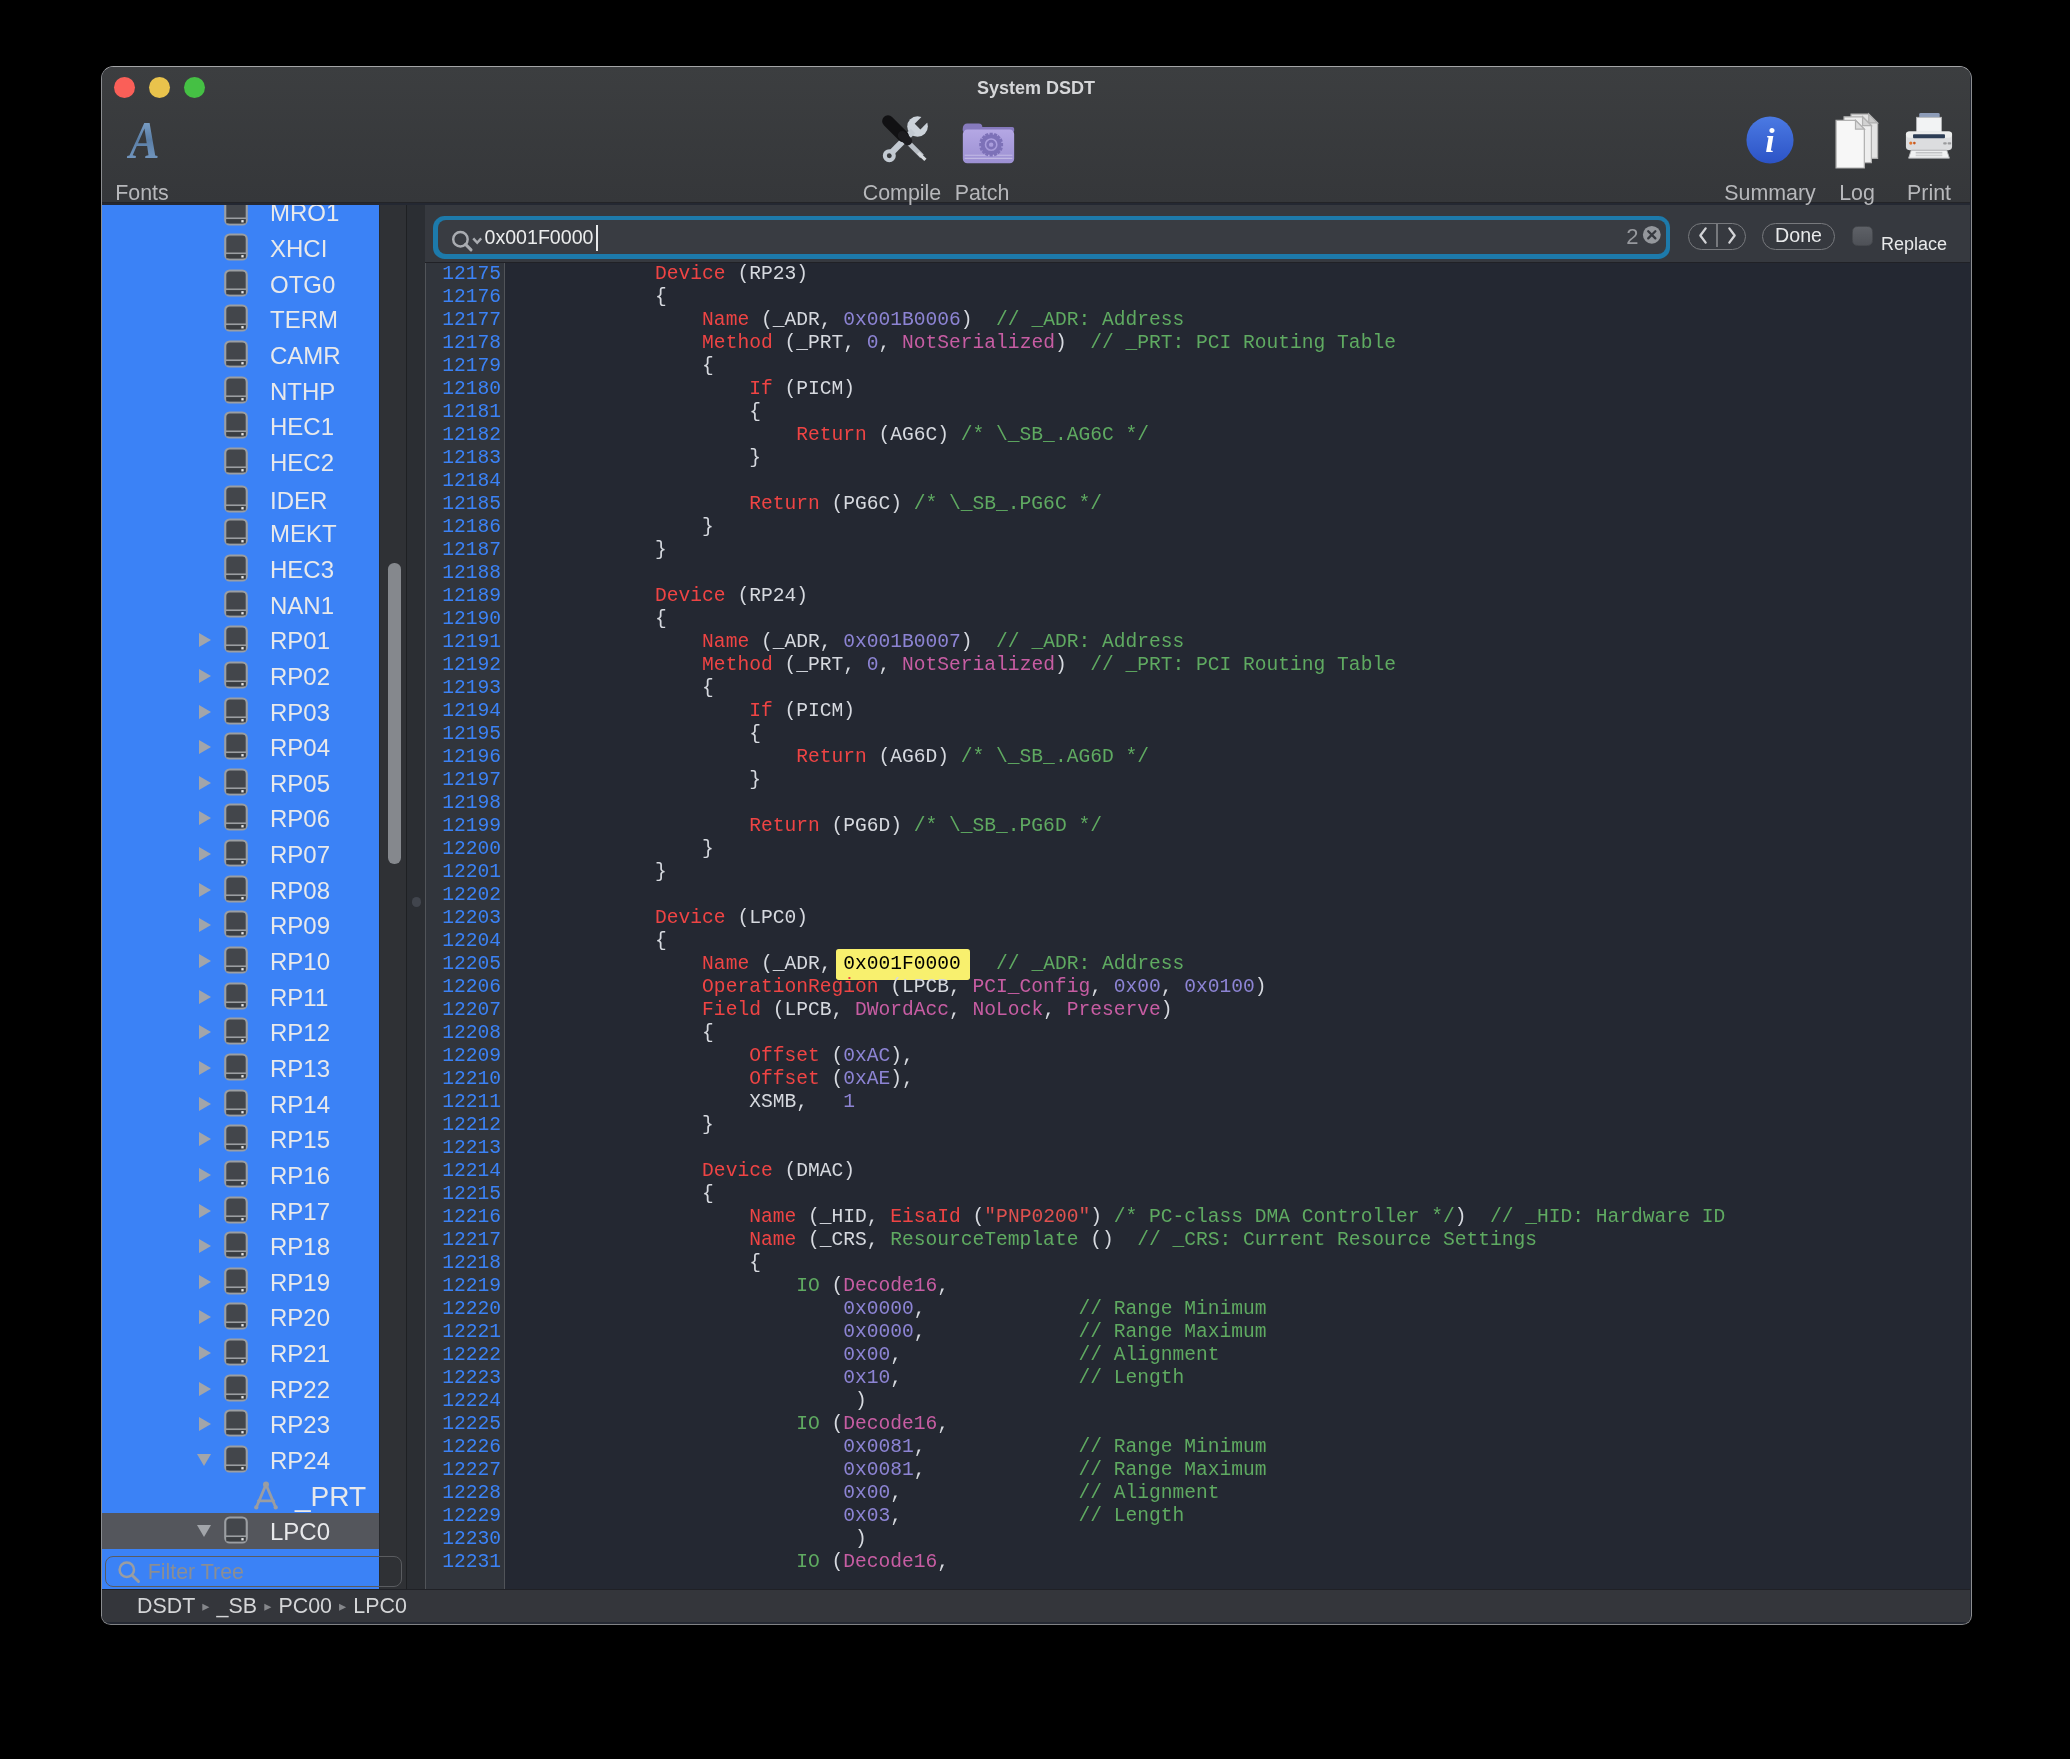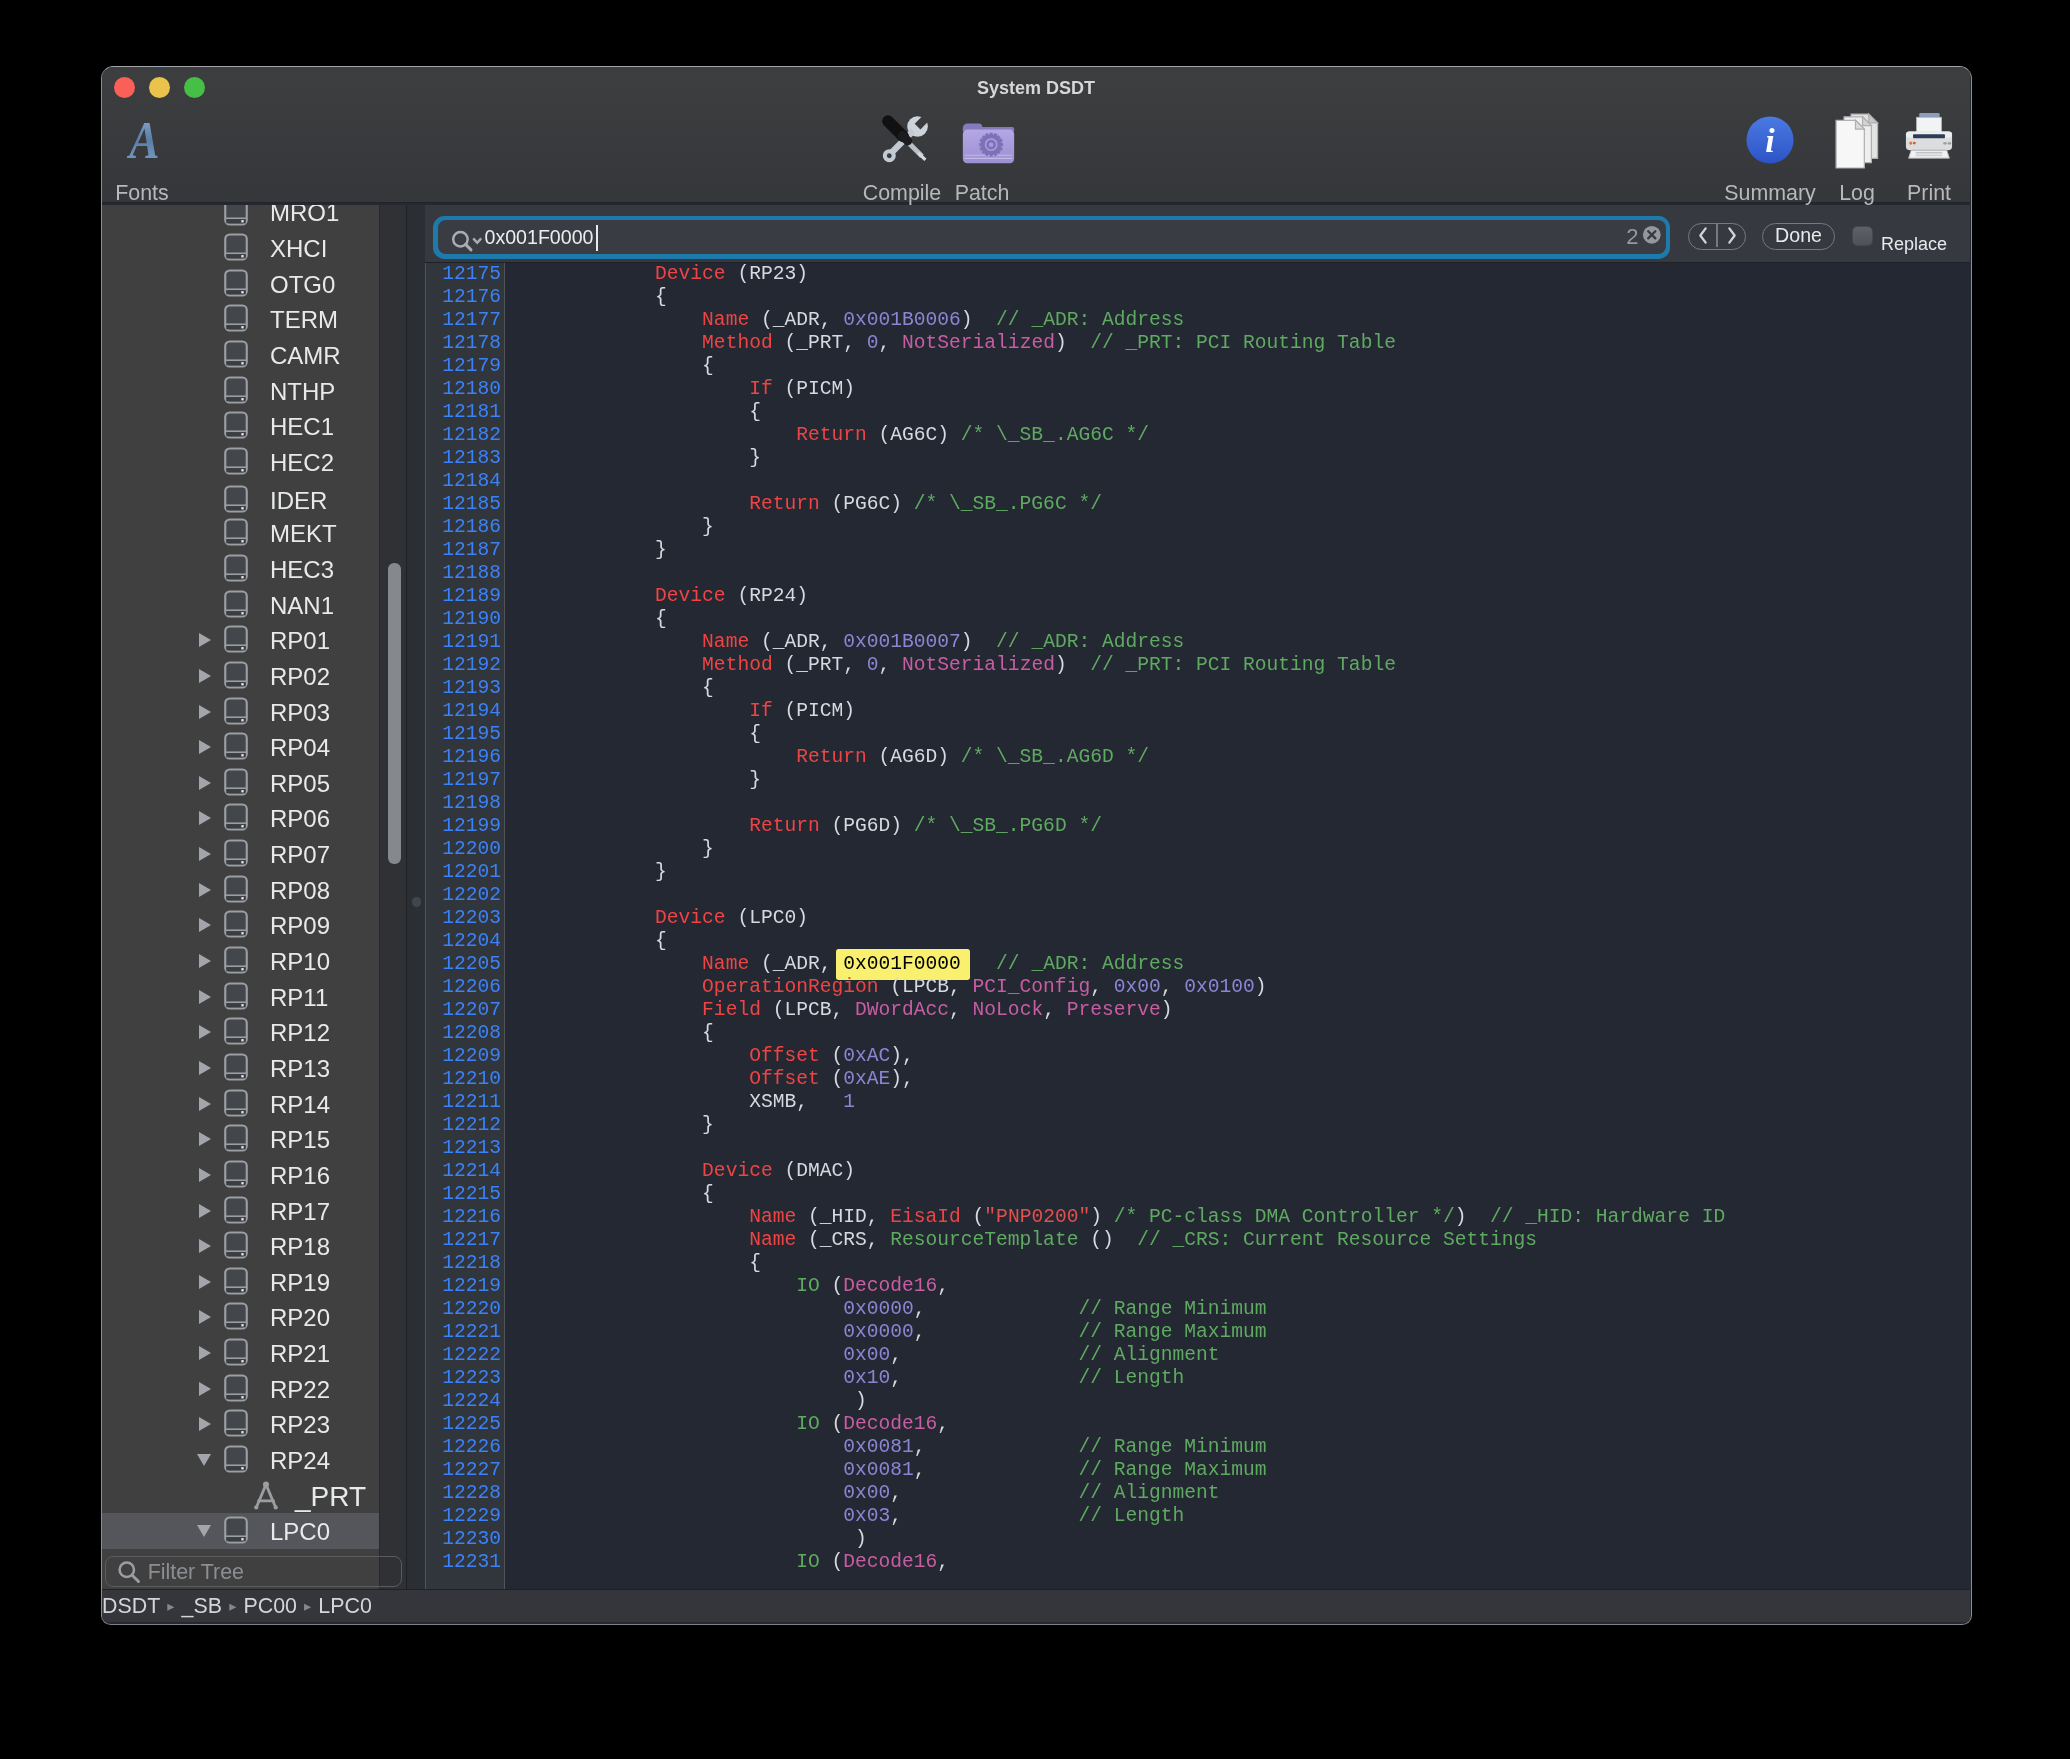--- a/index.html
+++ b/index.html
@@ -12,21 +12,21 @@
 #tbar { position:absolute; left:0; top:0; width:100%; height:136px;
   background:linear-gradient(#3c3e40,#35373a); border-bottom:1.8px solid #232428; }
 .tl { position:absolute; top:9.8px; width:21.4px; height:21.4px; border-radius:50%; }
 #title { position:absolute; top:7.1px; left:0; width:100%; text-align:center; font-size:18px;
   font-weight:700; color:#d6d7d9; line-height:28px; }
 .tbitem { position:absolute; text-align:center; }
 .tblbl { position:absolute; top:114px; width:178px; margin-left:-89px; text-align:center;
   font-size:21.4px; color:#b7b8bb; }
 
 
-#sidebar { position:absolute; left:0; top:138px; width:304px; height:1384px; background:#404040; overflow:hidden; }
+#sidebar { position:absolute; left:0; top:138px; width:304px; height:1384px; background:#3b82f6; overflow:hidden; }
 .trow { position:absolute; left:0; width:100%; height:36px; }
 .tri-r { position:absolute; left:97px; top:12.5px; width:0; height:0;
   border-left:12.5px solid #a2a5aa; border-top:7.6px solid transparent; border-bottom:7.6px solid transparent; }
 .tri-d { position:absolute; left:95px; top:14.3px; width:0; height:0;
   border-top:12.5px solid #a2a5aa; border-left:7.6px solid transparent; border-right:7.6px solid transparent; }
 .ticn { position:absolute; left:122px; top:5.3px; }
 .tlbl { position:absolute; left:168px; top:2.7px; line-height:36px; font-size:24px; color:#e8e9eb; }
 .picn { position:absolute; left:149px; top:3.6px; }
 .plbl { position:absolute; left:193px; top:2.7px; line-height:36px; font-size:28px; color:#e8e9eb; }
 .tsel { position:absolute; left:0; width:277px; height:36px; background:#54565c; margin-top:1.8px; }
@@ -719,15 +719,15 @@
                         <i class="n">0x10</i>,               <i class="g">// Length</i>
                          )
                     <i class="g">IO</i> (<i class="p">Decode16</i>,
                         <i class="n">0x0081</i>,             <i class="g">// Range Minimum</i>
                         <i class="n">0x0081</i>,             <i class="g">// Range Maximum</i>
                         <i class="n">0x00</i>,               <i class="g">// Alignment</i>
                         <i class="n">0x03</i>,               <i class="g">// Length</i>
                          )
                     <i class="g">IO</i> (<i class="p">Decode16</i>,</pre>
 
-  <div id="crumb"><span style="">DSDT</span><span class="s">▸</span>_SB<span class="s">▸</span>PC00<span class="s">▸</span>LPC0</div>
+  <div id="crumb"><span style="padding-left:35px">DSDT</span><span class="s">▸</span>_SB<span class="s">▸</span>PC00<span class="s">▸</span>LPC0</div>
 </div>
   </div>
 
 </body></html>

